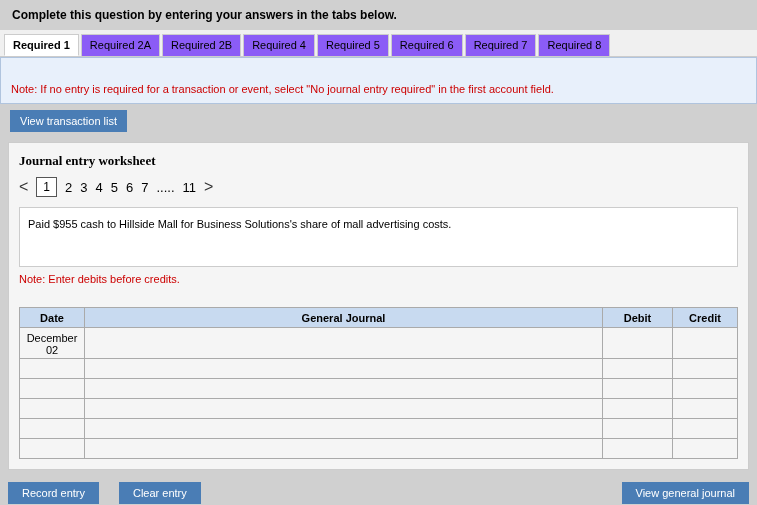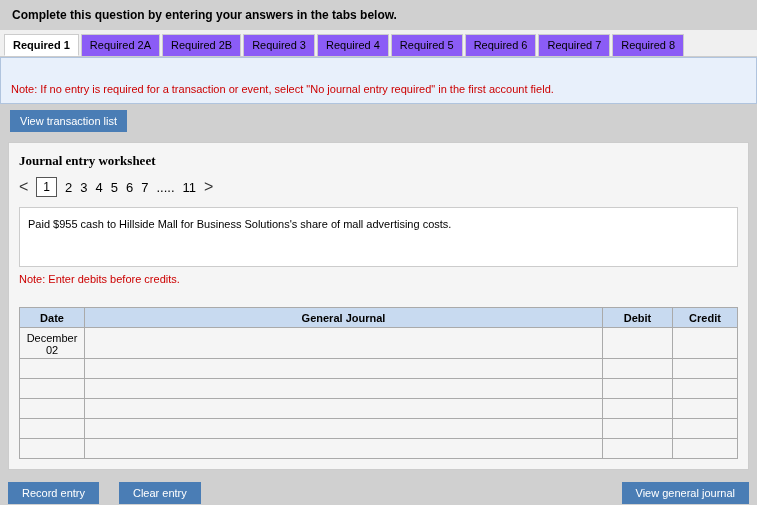--- a/index.html
+++ b/index.html
@@ -190,21 +190,20 @@
 <body>
 
 <div>
   <div class="top-instruction">Complete this question by entering your answers in the tabs below.</div>
 </div>
 
 <div class="tabs-bar">
 <div class="tab active">Required 1</div>
     <div class="tab">Required 2A</div>
     <div class="tab">Required 2B</div>
-    <div class="tab">Required 3</div>
     <div class="tab">Required 4</div>
     <div class="tab">Required 5</div>
     <div class="tab">Required 6</div>
     <div class="tab">Required 7</div>
     <div class="tab">Required 8</div>
   </div>
 
 <div class="instruction-box">
   <br>
   <span class="note">Note: If no entry is required for a transaction or event, select "No journal entry required" in the first account field.</span>

